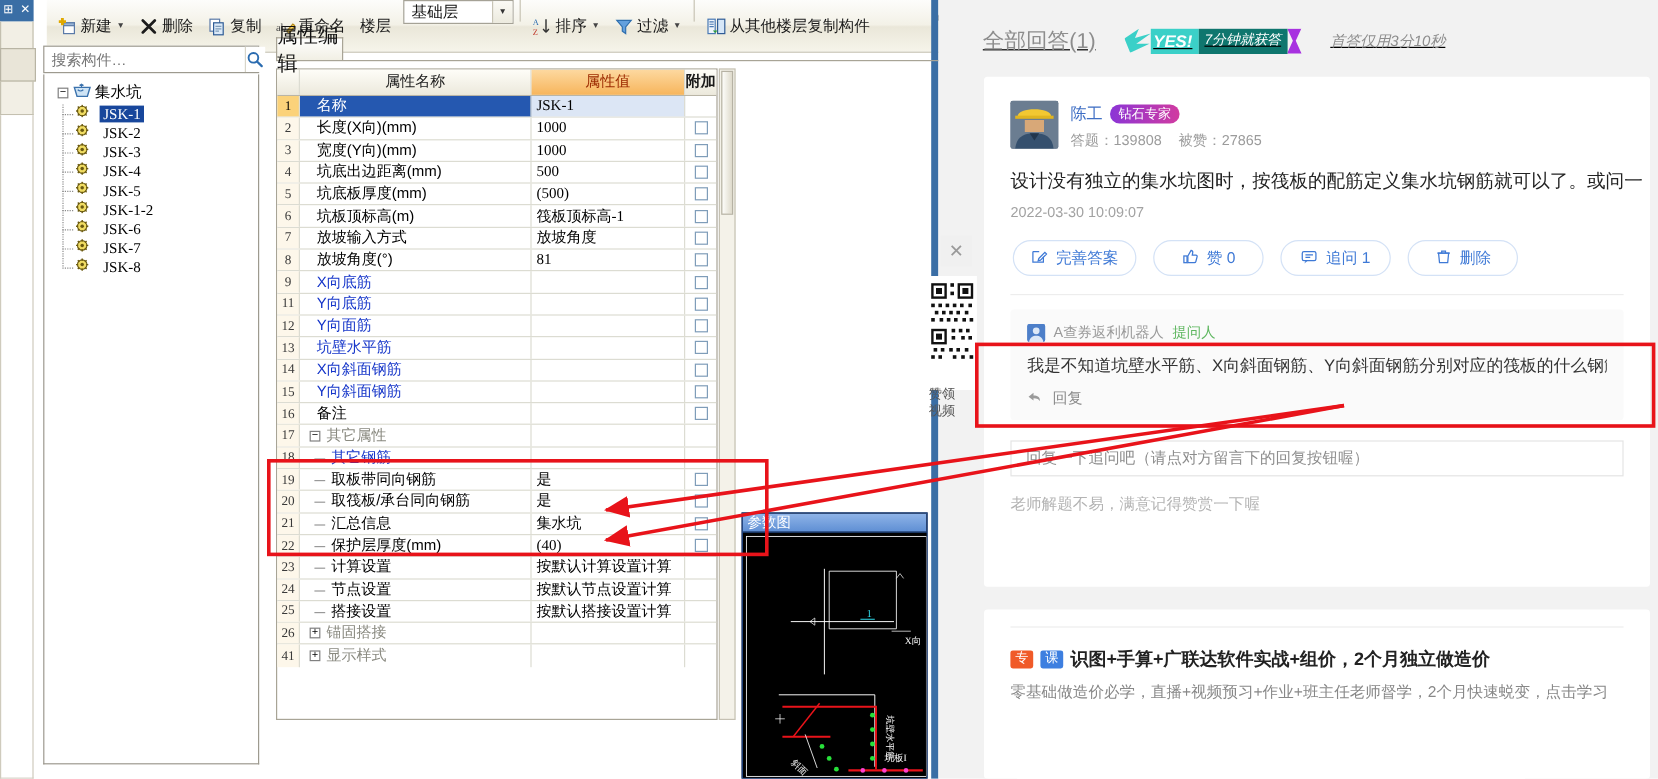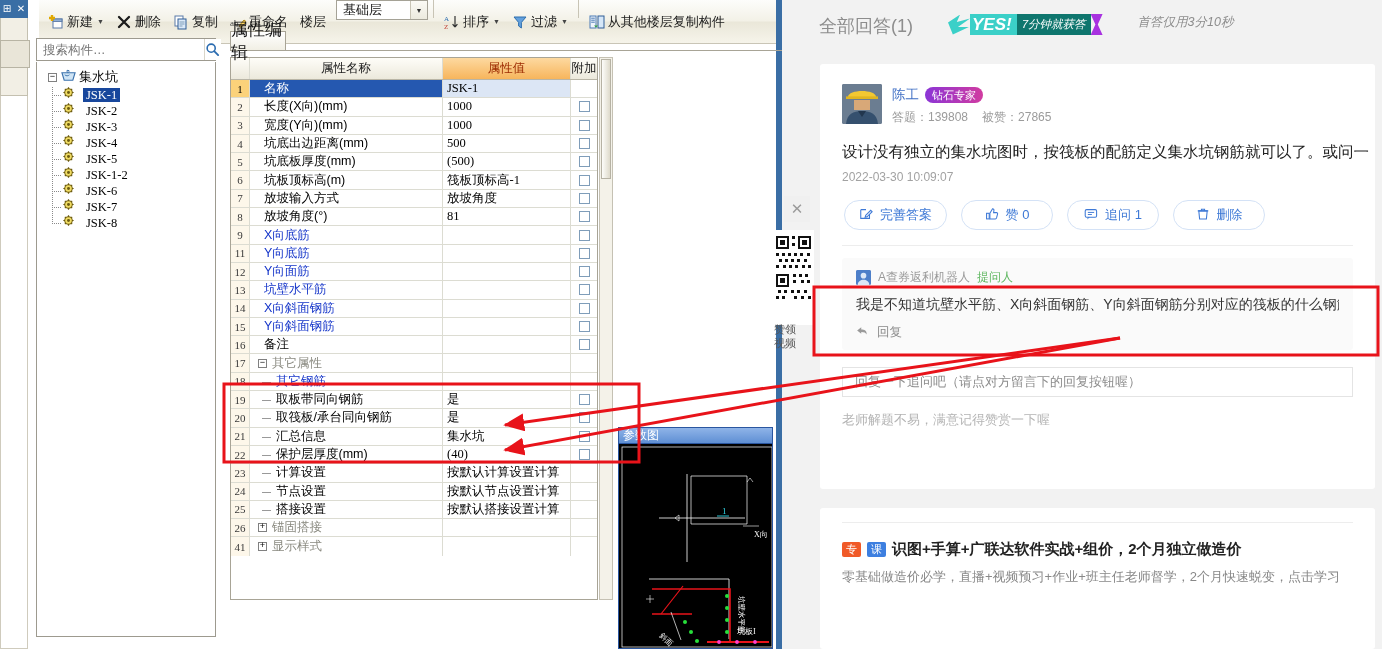--- a/index.html
+++ b/index.html
@@ -142,21 +142,21 @@
   .c-name {
     width: 193px; flex: none; border-right: 1px solid #dcdcd2;
     display: flex; align-items: center; padding-left: 5px; color: #000; overflow: hidden;
     white-space: nowrap;
   }
   .c-val {
     width: 128px; flex: none; border-right: 1px solid #dcdcd2;
     display: flex; align-items: center; padding-left: 4px; color: #000; overflow: hidden;
     white-space: nowrap; font-family: "Liberation Serif", serif; font-size: 12.5px;
   }
-  .c-att { flex: 1; display: flex; align-items: center; justify-content: center; }
+  .c-att { flex: 1; display: flex; align-items: center; justify-content: center; font-weight: bold; }
   .chk {
     width: 11px; height: 11px; border: 1px solid #7f9db9; background: #ffffff; cursor: pointer;
   }
   
   .ghead { height: 22px; background: linear-gradient(to bottom,#fefdf8,#ece9dc);
            border-bottom: 1px solid #b9b5a6; }
   .ghead .c-num { background: linear-gradient(to bottom,#fefdf8,#ece9dc); }
   .ghead .c-name { justify-content: center; padding-left: 0; color: #1a1a1a;
                    background: linear-gradient(to bottom,#fefdf8,#ece9dc); }
   .ghead .c-val { justify-content: center; padding-left: 0;
@@ -205,34 +205,34 @@
     position: absolute; left: 776px; top: 0; width: 6px; height: 649px;
     background: #3a6ea5;
   }
 
   
   #app-right {
     position: absolute; left: 782px; top: 0; width: 600px; height: 649px;
     background: #f2f2f2;
   }
   .qa-head {
-    position: absolute; left: 0; top: 14px; height: 40px; display: flex; 
-    padding-left: 37px; gap: 35px;
+    position: absolute; left: 0; top: 14px; height: 40px; display: flex; align-items: center;
+    padding-left: 37px; gap: 24px; text-decoration: underline;
   }
   .qa-head .all-answers { font-size: 18px; color: #8d8d8d; }
   .badge-7yes {
     height: 21px; display: flex; align-items: center; position: relative;
   }
   .badge-7yes .swoosh {
     width: 22px; height: 20px; background: #3bd0c8;
     clip-path: polygon(0% 40%, 55% 0%, 40% 38%, 100% 20%, 45% 62%, 95% 62%, 22% 100%);
   }
   .badge-7yes .part1 {
     background: #3bd0c8; color: #ffffff; font-weight: bold; font-style: italic;
-    font-size: 17px; padding: 1px 5px 1px 2px; line-height: 19px;
+    font-size: 14px; padding: 1px 5px 1px 2px; line-height: 19px;
   }
   .badge-7yes .part2 {
     background: #0f766e; color: #ffffff; font-size: 11.5px; font-style: italic;
     padding: 3px 5px; line-height: 15px;
   }
   .badge-7yes .part3 {
     width: 12px; height: 21px; background: #a832e0;
     clip-path: polygon(0 0, 100% 0, 60% 50%, 100% 100%, 0 100%, 40% 50%);
   }
   .qa-head .first-answer { font-size: 12.5px; color: #8d8d8d; font-style: italic; }

